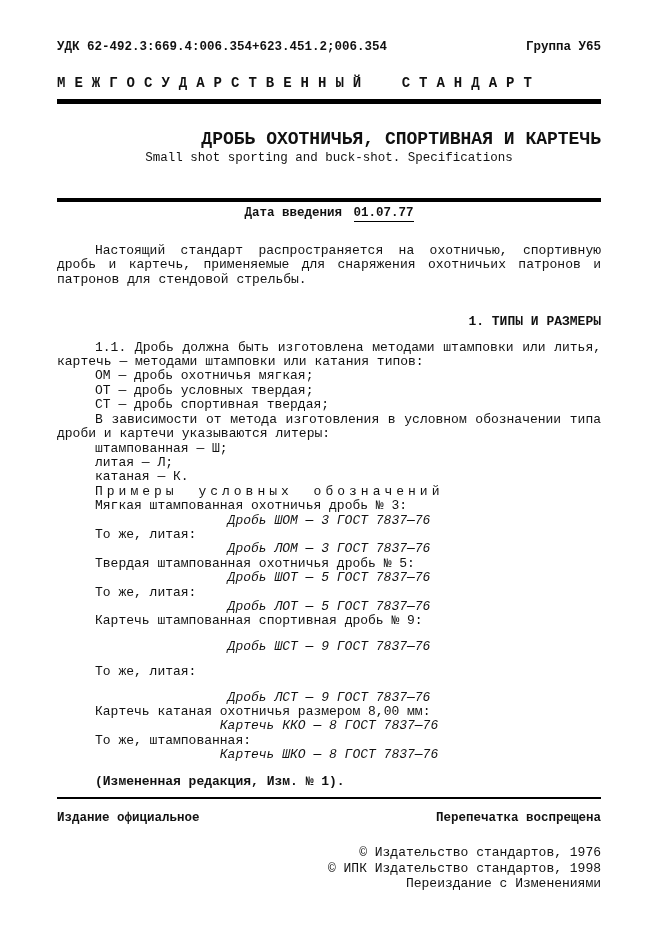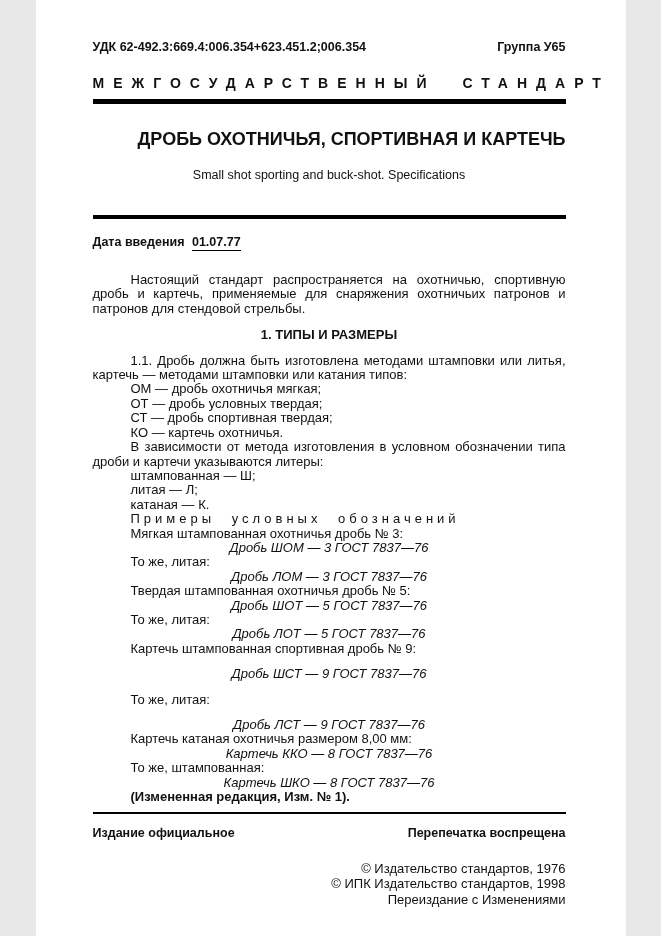--- a/index.html
+++ b/index.html
@@ -1,22 +1,22 @@
 <!DOCTYPE html>
 <html><head>
 <meta charset="utf-8">
 <style>
   html,body{margin:0;padding:0;background:#e8e8e8;}
   .page{
     position:relative;
-    width:590px;height:936px;
+    width:661px;height:936px;
     margin:0 auto;
     background:#ffffff;
     color:#111;
-    font-family:Liberation Sans, sans-serif;
+    font-family:Liberation Mono, monospace;
     font-size:13px;
     line-height:14.4px;
     box-sizing:border-box;
     padding:40px 60px 0 57px;
     overflow:hidden;
   }
   .top-row{display:flex;justify-content:space-between;font-weight:bold;font-size:12.5px;}
   .std-type{
     margin-top:22px;
     font-weight:bold;
@@ -24,37 +24,37 @@
     letter-spacing:9px;
     word-spacing:14px;
     white-space:nowrap;
     padding-bottom:8px;
     border-bottom:5px solid #000;
   }
   .title-block{display:flex;margin-top:28px;}
   .title-left{flex:1;text-align:center;}
   .doc-title{font-weight:bold;font-size:18px;text-align:right;}
   .doc-subtitle{font-weight:bold;font-size:13px;margin-top:13px;}
-  .doc-title-en{font-size:12.5px;margin-top:22px;}
+  .doc-title-en{font-size:12.5px;margin-top:5px;}
   .designation{
     width:130px;text-align:center;font-weight:bold;font-size:15.5px;
     line-height:19px;margin-top:14px;
   }
   .rule-thick{height:4px;background:#000;margin-top:32px;}
-  .date-line{text-align:left;font-weight:bold;font-size:12.5px;margin-top:16px;}
+  .date-line{text-align:center;font-weight:bold;font-size:12.5px;margin-top:4px;}
   .date-value{border-bottom:1.5px solid #000;padding-bottom:1px;margin-left:4px;}
   .para{margin-top:24px;text-align:justify;text-indent:38px;}
-  .sec-heading{text-align:center;font-weight:bold;font-size:13px;margin-top:12px;}
+  .sec-heading{text-align:right;font-weight:bold;font-size:13px;margin-top:28px;}
   .p-just{text-align:justify;text-indent:38px;margin-top:11px;}
   .line-ind{padding-left:38px;}
   .spaced{letter-spacing:4px;word-spacing:9px;}
   .example-des{text-align:center;font-style:italic;}
   .gap-top{margin-top:11px;}
   .gap-bot{margin-bottom:11px;}
-  .amendment{font-weight:bold;padding-left:38px;margin-top:0;}
+  .amendment{font-weight:bold;padding-left:38px;margin-top:12px;}
   .foot-rule{height:2px;background:#000;margin-top:8px;}
   .foot-row{display:flex;justify-content:space-between;font-weight:bold;font-size:12.5px;margin-top:12px;align-items:center;}
   .copyright{
     text-align:right;margin-top:20px;font-size:13px;line-height:15.5px;
   }
 </style>
 </head>
 <body>
 
 <div class="page">
@@ -82,21 +82,20 @@
 
   <div class="para">Настоящий стандарт распространяется на охотничью, спортивную дробь и картечь, применяемые для снаряжения охотничьих патронов и патронов для стендовой стрельбы.</div>
 
   <div class="sec-heading">1. ТИПЫ И РАЗМЕРЫ</div>
 
   <div class="p-just">1.1. Дробь должна быть изготовлена методами штамповки или литья, картечь — методами штамповки или катания типов:</div>
 
   <div class="line-ind">ОМ — дробь охотничья мягкая;</div>
   <div class="line-ind">ОТ — дробь условных твердая;</div>
   <div class="line-ind">СТ — дробь спортивная твердая;</div>
-  <div class="line-ind">КО — картечь охотничья.</div>
 
   <div class="p-just" style="margin-top:0">В зависимости от метода изготовления в условном обозначении типа дроби и картечи указываются литеры:</div>
 
   <div class="line-ind">штампованная — Ш;</div>
   <div class="line-ind">литая — Л;</div>
   <div class="line-ind">катаная — К.</div>
 
   <div class="line-ind spaced">Примеры условных обозначений</div>
 
   <div class="line-ind">Мягкая штампованная охотничья дробь № 3:</div>

